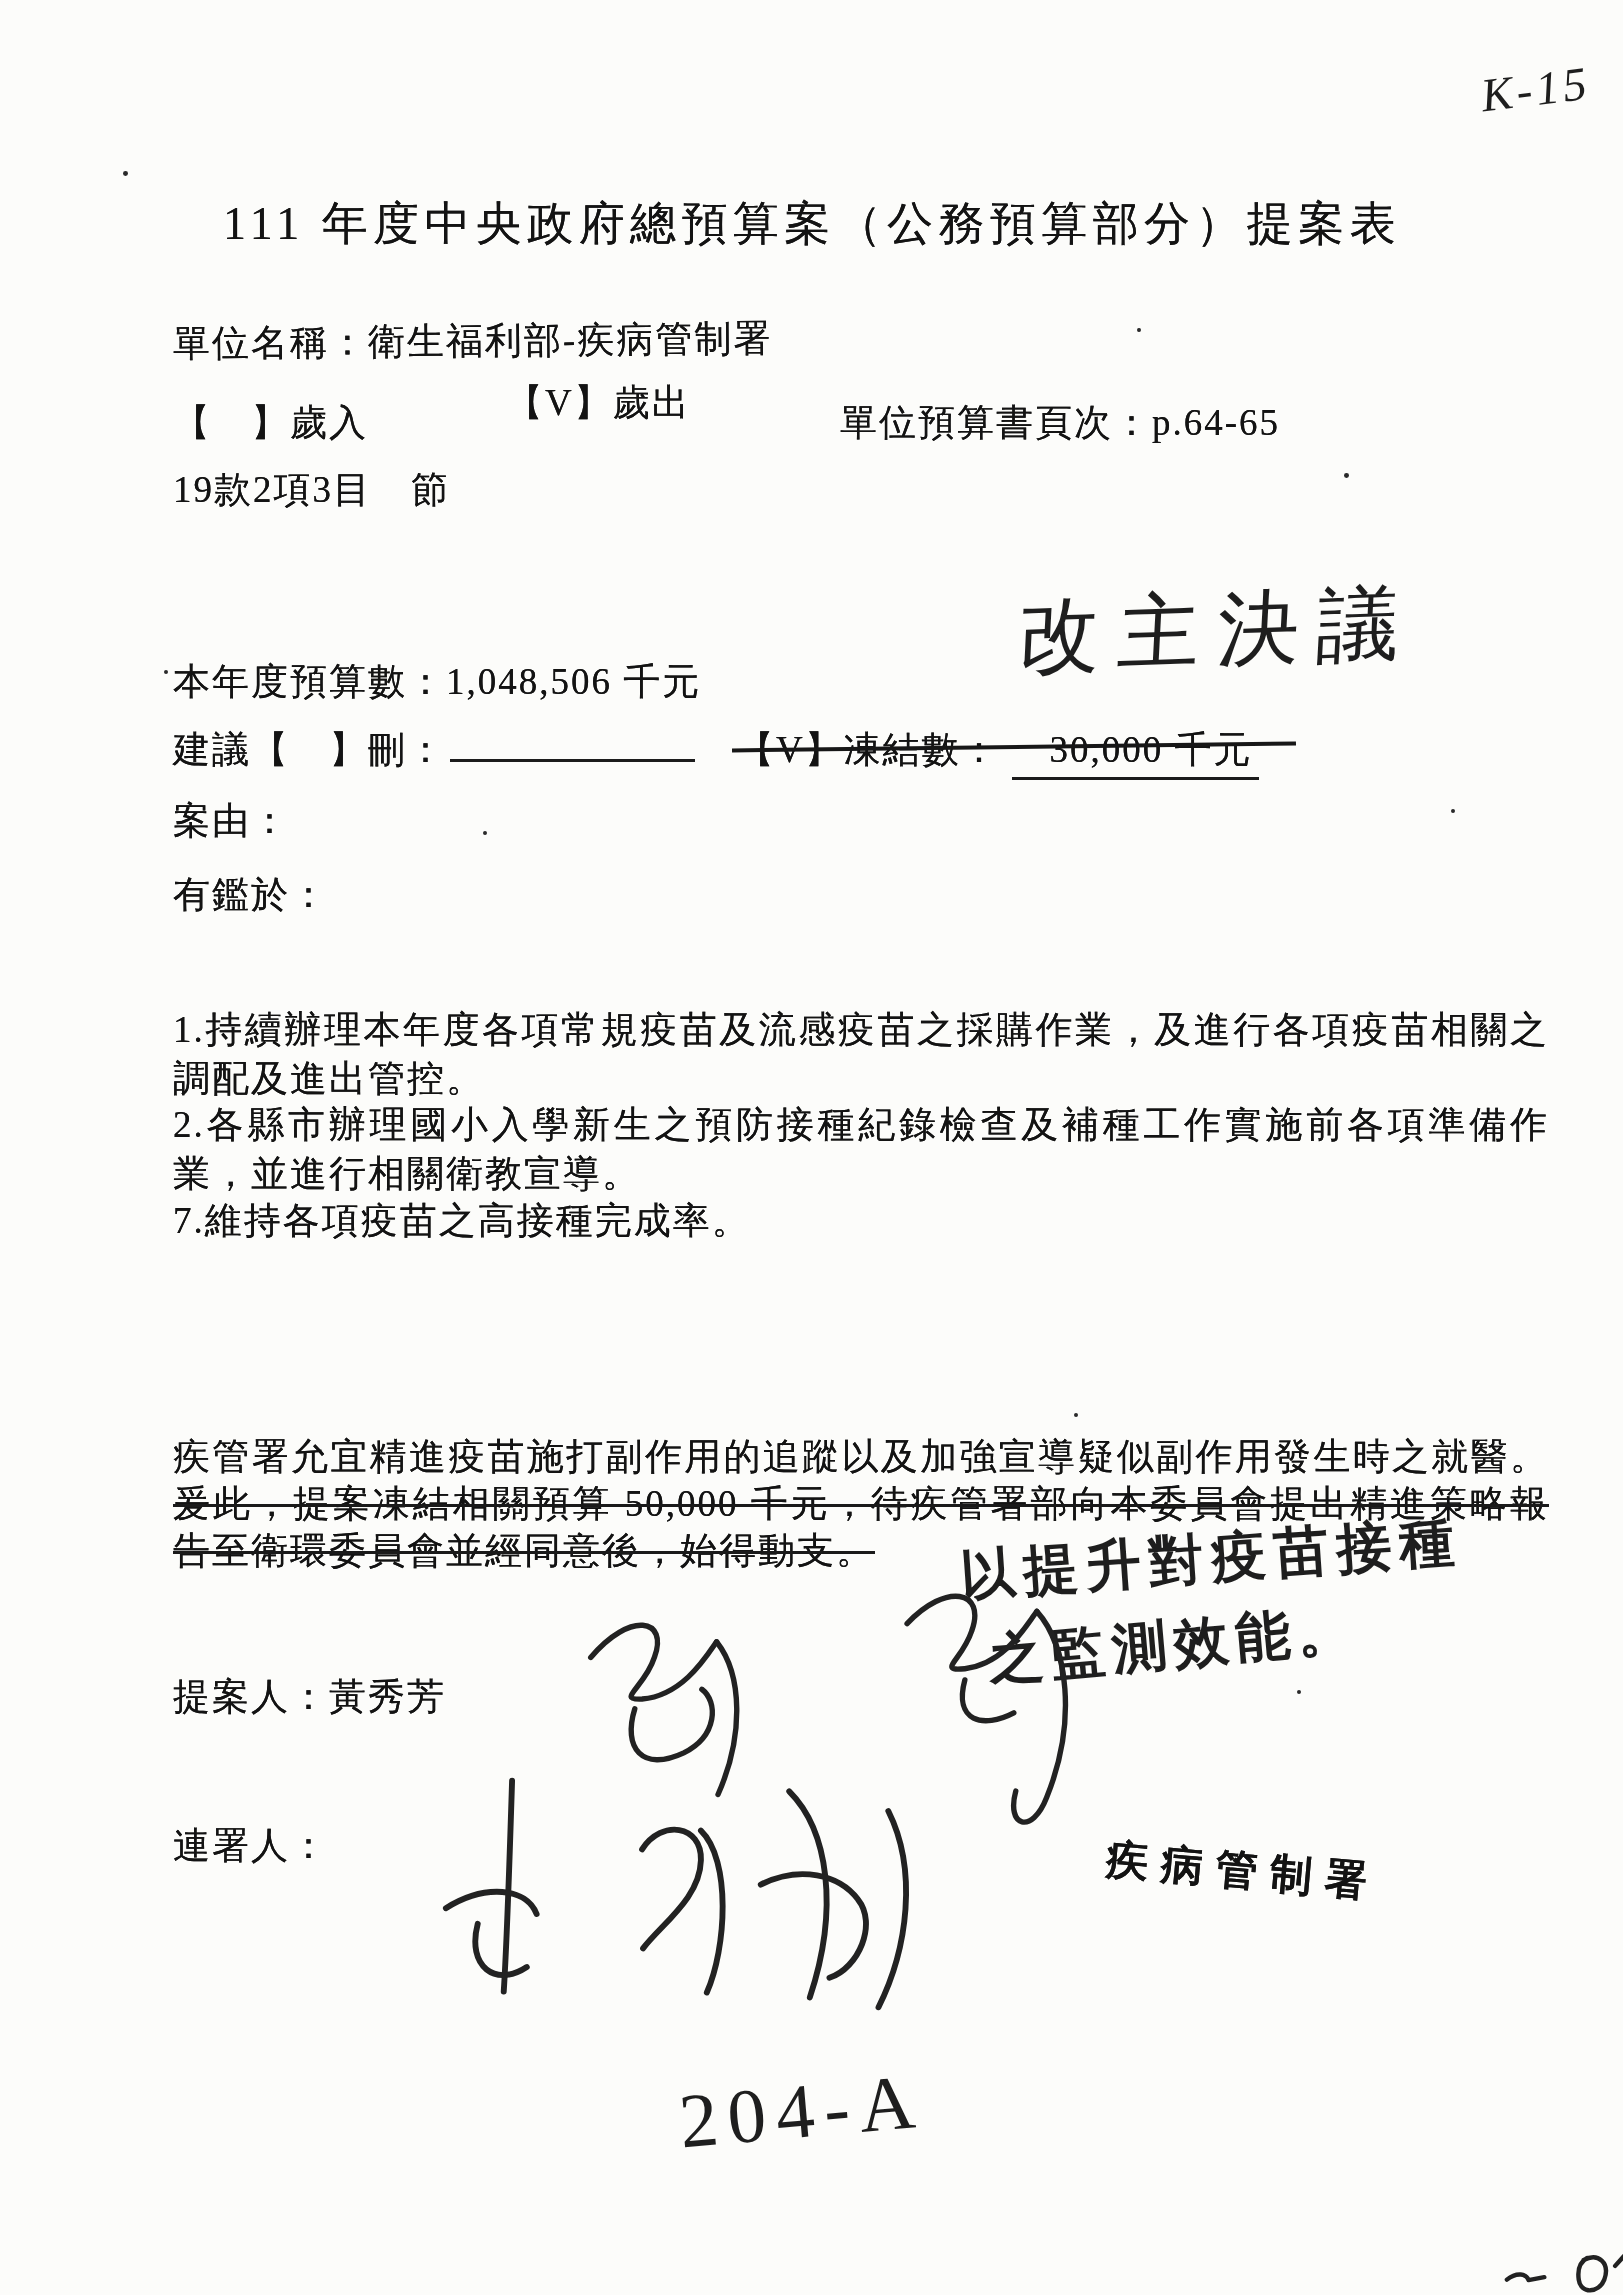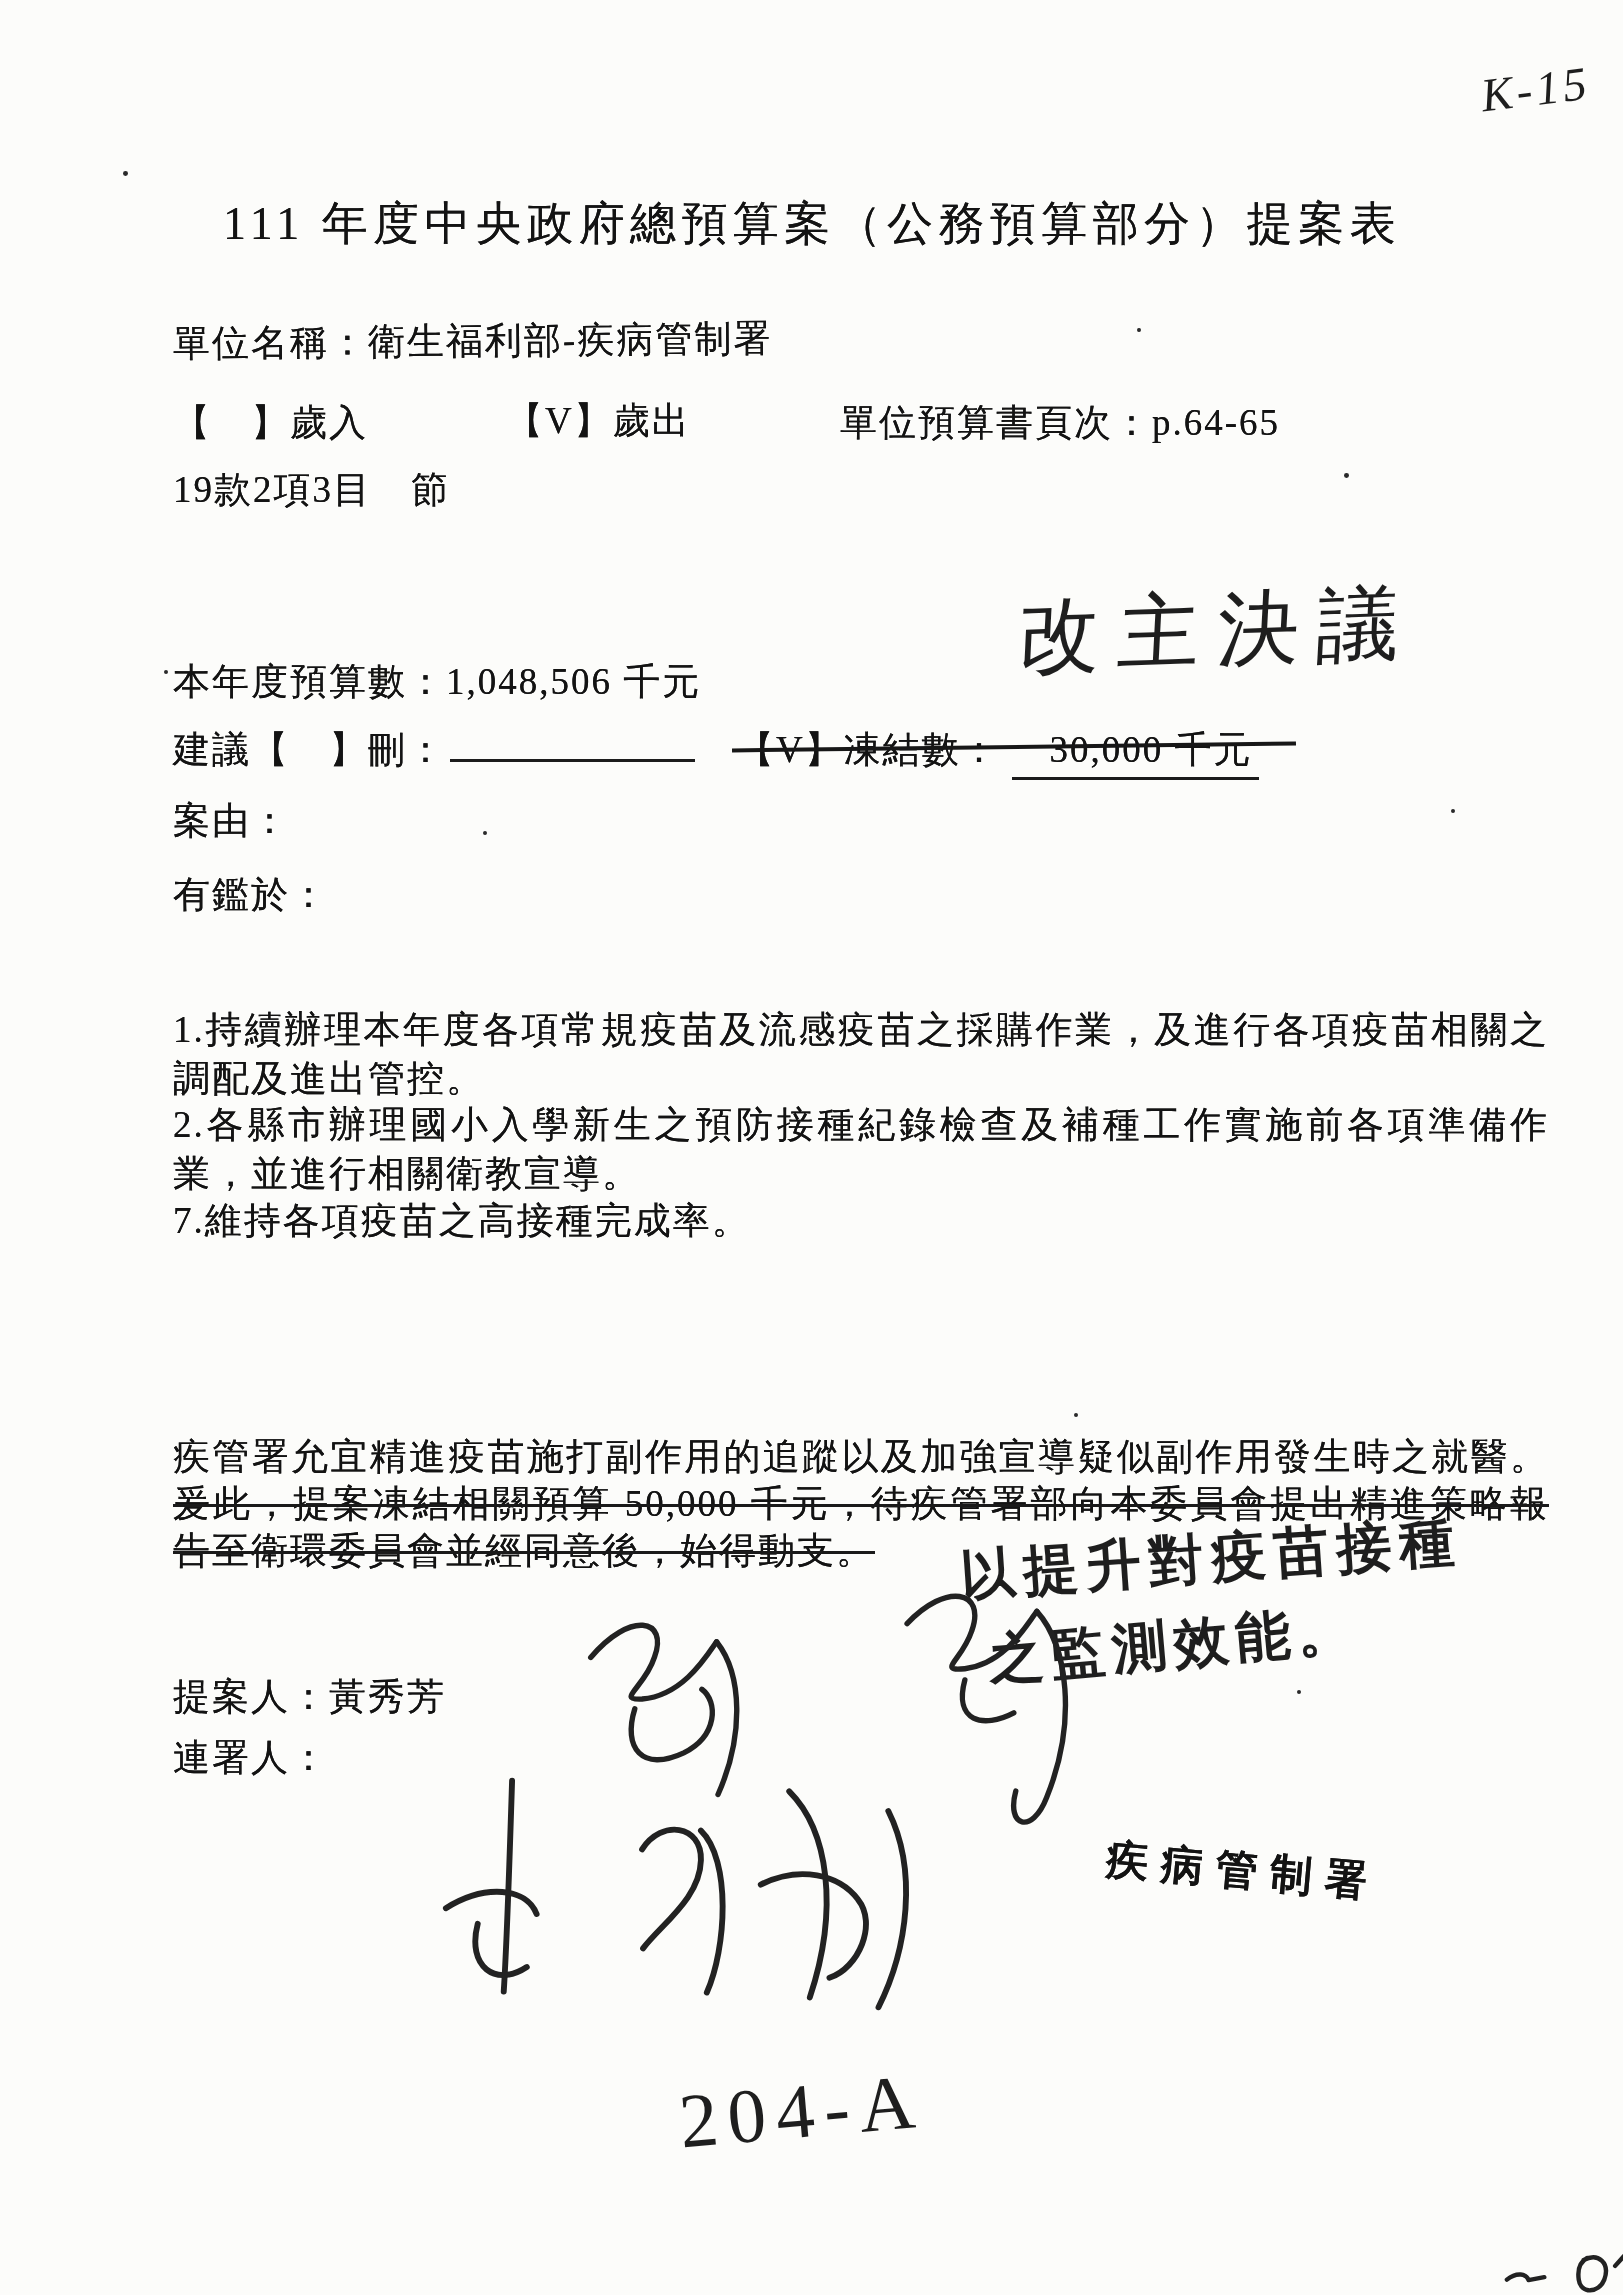--- a/index.html
+++ b/index.html
@@ -56,21 +56,21 @@
 
 <div class="page">
 
   <p class="hand" style="left:1481px;top:64px;font-size:47px;letter-spacing:3.9px;font-style:italic;transform:rotate(-7deg);font-weight:500;">K-15</p>
 
   <p class="print doc-title" style="top:197px;">111 年度中央政府總預算案（公務預算部分）提案表</p>
 
   <p class="print tilt" style="left:173px;top:319px;">單位名稱：衛生福利部-疾病管制署</p>
 
   <p class="print" style="left:173px;top:398px;">【　】歲入</p>
-  <p class="print" style="left:506px;top:396px;">【V】歲出</p>
+  <p class="print" style="left:506px;top:378px;">【V】歲出</p>
   <p class="print" style="left:840px;top:398px;">單位預算書頁次：p.64-65</p>
 
   <p class="print" style="left:173px;top:465px;">19款2項3目　節</p>
 
 
   <p class="hand" style="left:1018px;top:586px;font-size:82px;letter-spacing:17.7px;transform:rotate(-2deg) skewX(-5deg);font-weight:500;">改主決議</p>
 
   <p class="print" style="left:173px;top:657px;">本年度預算數：1,048,506 千元</p>
 
   <p class="print" style="left:173px;top:725px;">
@@ -99,21 +99,21 @@
     <path d="M95,150 C175,55 255,70 225,150 C205,212 145,238 200,235 C282,228 330,150 352,118" stroke-width="11"></path>
     <path d="M185,255 C160,335 200,385 285,345 C355,310 355,240 322,215" stroke-width="11"></path>
     <path d="M352,118 C405,185 408,310 355,430" stroke-width="11"></path>
   </svg>
   <svg class="sig" style="left:863px;top:1560px;" width="284" height="284" viewBox="0 0 580 580">
     <path d="M90,130 C170,45 252,62 222,145 C202,205 150,228 208,222 C290,212 332,135 355,105" stroke-width="11"></path>
     <path d="M208,245 C185,330 245,345 308,312" stroke-width="11"></path>
     <path d="M355,105 C418,175 438,330 375,485 C345,562 292,545 312,472" stroke-width="11"></path>
   </svg>
 
-  <p class="print" style="left:173px;top:1733px;">連署人：</p>
+  <p class="print" style="left:173px;top:1821px;">連署人：</p>
 
   <svg class="sig" style="left:387px;top:1761px;" width="569" height="260" viewBox="0 0 1160 530">
     <path d="M255,40 C250,200 245,360 238,470" stroke-width="12"></path>
     <path d="M120,300 C200,250 285,258 305,312" stroke-width="12"></path>
     <path d="M185,332 C162,420 222,462 285,420" stroke-width="12"></path>
     <path d="M520,180 C560,118 642,130 640,202 C638,280 560,332 522,382" stroke-width="12"></path>
     <path d="M640,142 C702,202 692,382 652,472" stroke-width="12"></path>
     <path d="M820,62 C900,142 922,302 862,482" stroke-width="12"></path>
     <path d="M762,252 C842,212 922,232 960,282 C1000,332 962,422 902,442" stroke-width="12"></path>
     <path d="M1022,102 C1082,222 1062,382 1002,502" stroke-width="12"></path>

